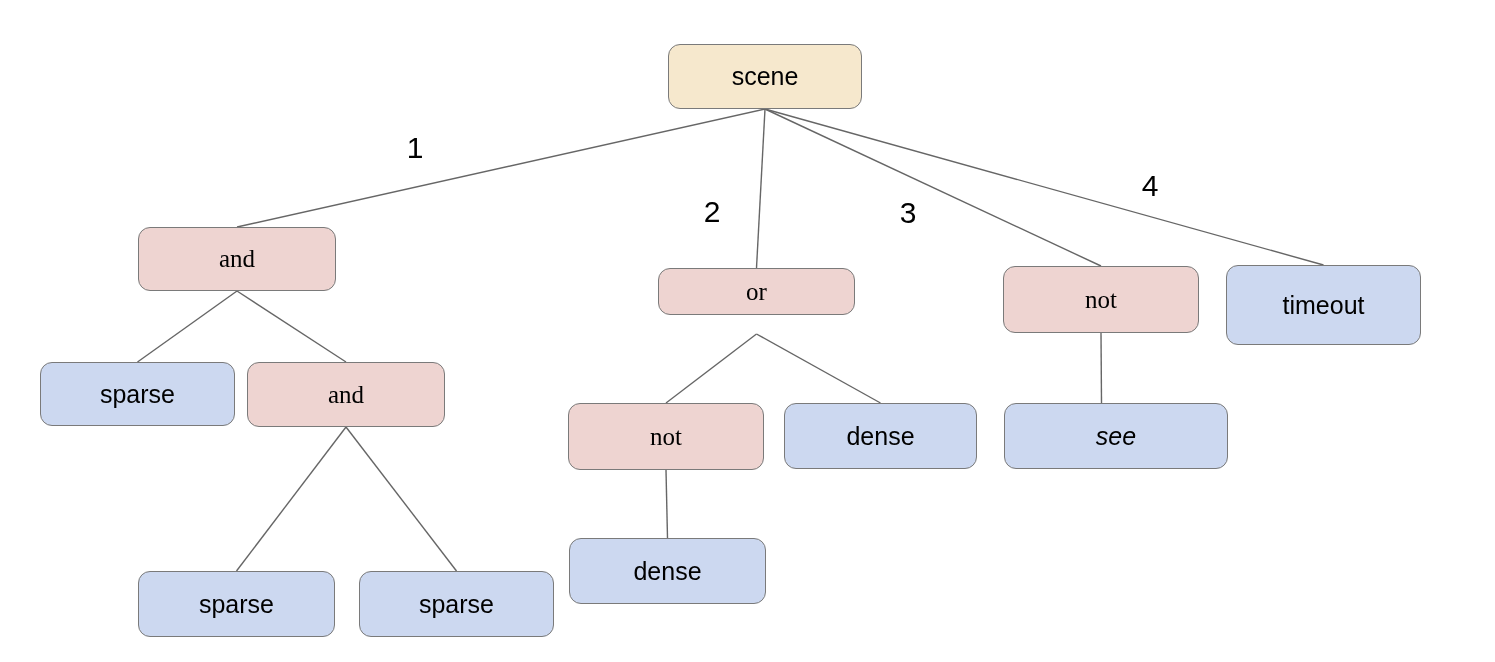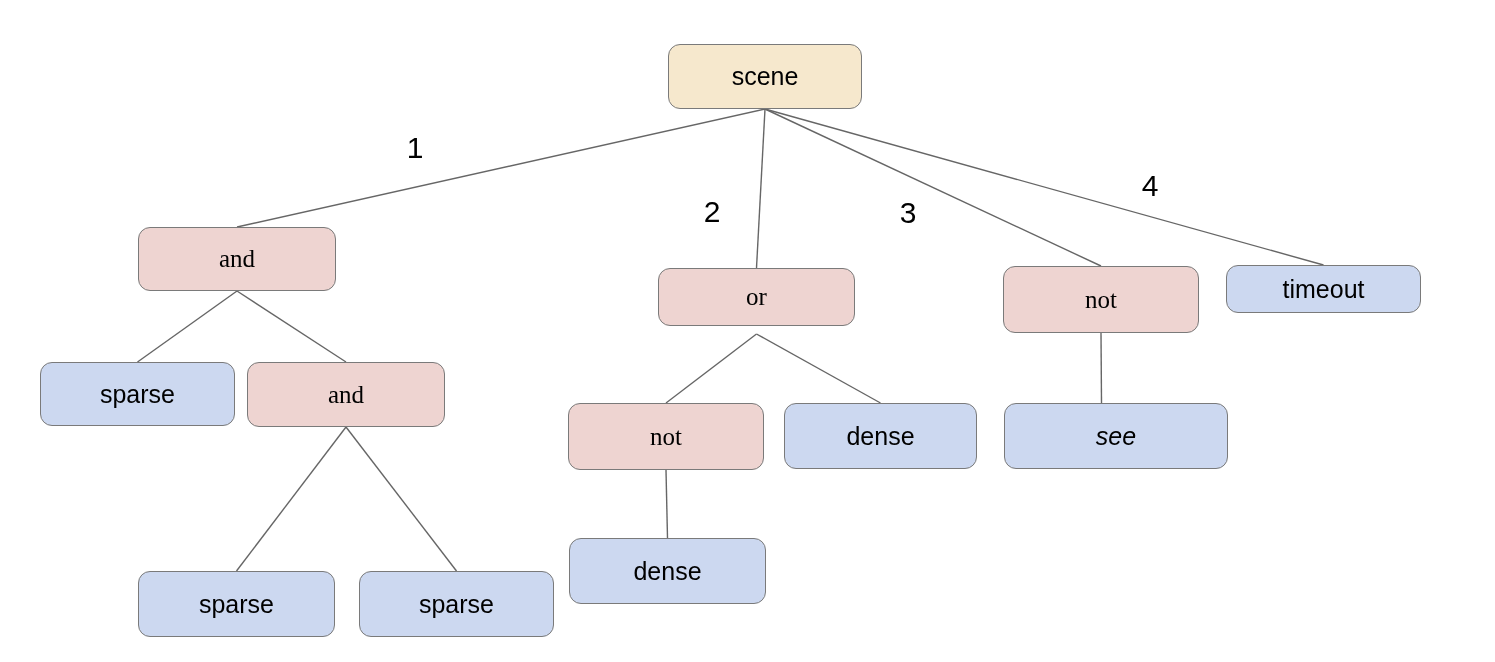--- a/index.html
+++ b/index.html
@@ -74,27 +74,27 @@
       <line x1="666" y1="470" x2="667.5" y2="538"></line>
       <line x1="1101" y1="333" x2="1101.5" y2="403"></line>
     </svg>
   <div class="node-layer">
       <div class="node root" style="left: 668px; top: 44px; width: 194px; height: 65px;">
         <span>scene</span>
       </div>
       <div class="node operator" style="left: 138px; top: 227px; width: 198px; height: 64px;">
         <span>and</span>
       </div>
-      <div class="node operator" style="left: 658px; top: 268px; width: 197px; height: 58px;">
+      <div class="node operator" style="left: 658px; top: 268px; width: 197px; height: 47px;">
         <span>or</span>
       </div>
       <div class="node operator" style="left: 1003px; top: 266px; width: 196px; height: 67px;">
         <span>not</span>
       </div>
-      <div class="node leaf" style="left: 1226px; top: 265px; width: 195px; height: 48px;">
+      <div class="node leaf" style="left: 1226px; top: 265px; width: 195px; height: 80px;">
         <span>timeout</span>
       </div>
       <div class="node leaf" style="left: 40px; top: 362px; width: 195px; height: 64px;">
         <span>sparse</span>
       </div>
       <div class="node operator" style="left: 247px; top: 362px; width: 198px; height: 65px;">
         <span>and</span>
       </div>
       <div class="node operator" style="left: 568px; top: 403px; width: 196px; height: 67px;">
         <span>not</span>

